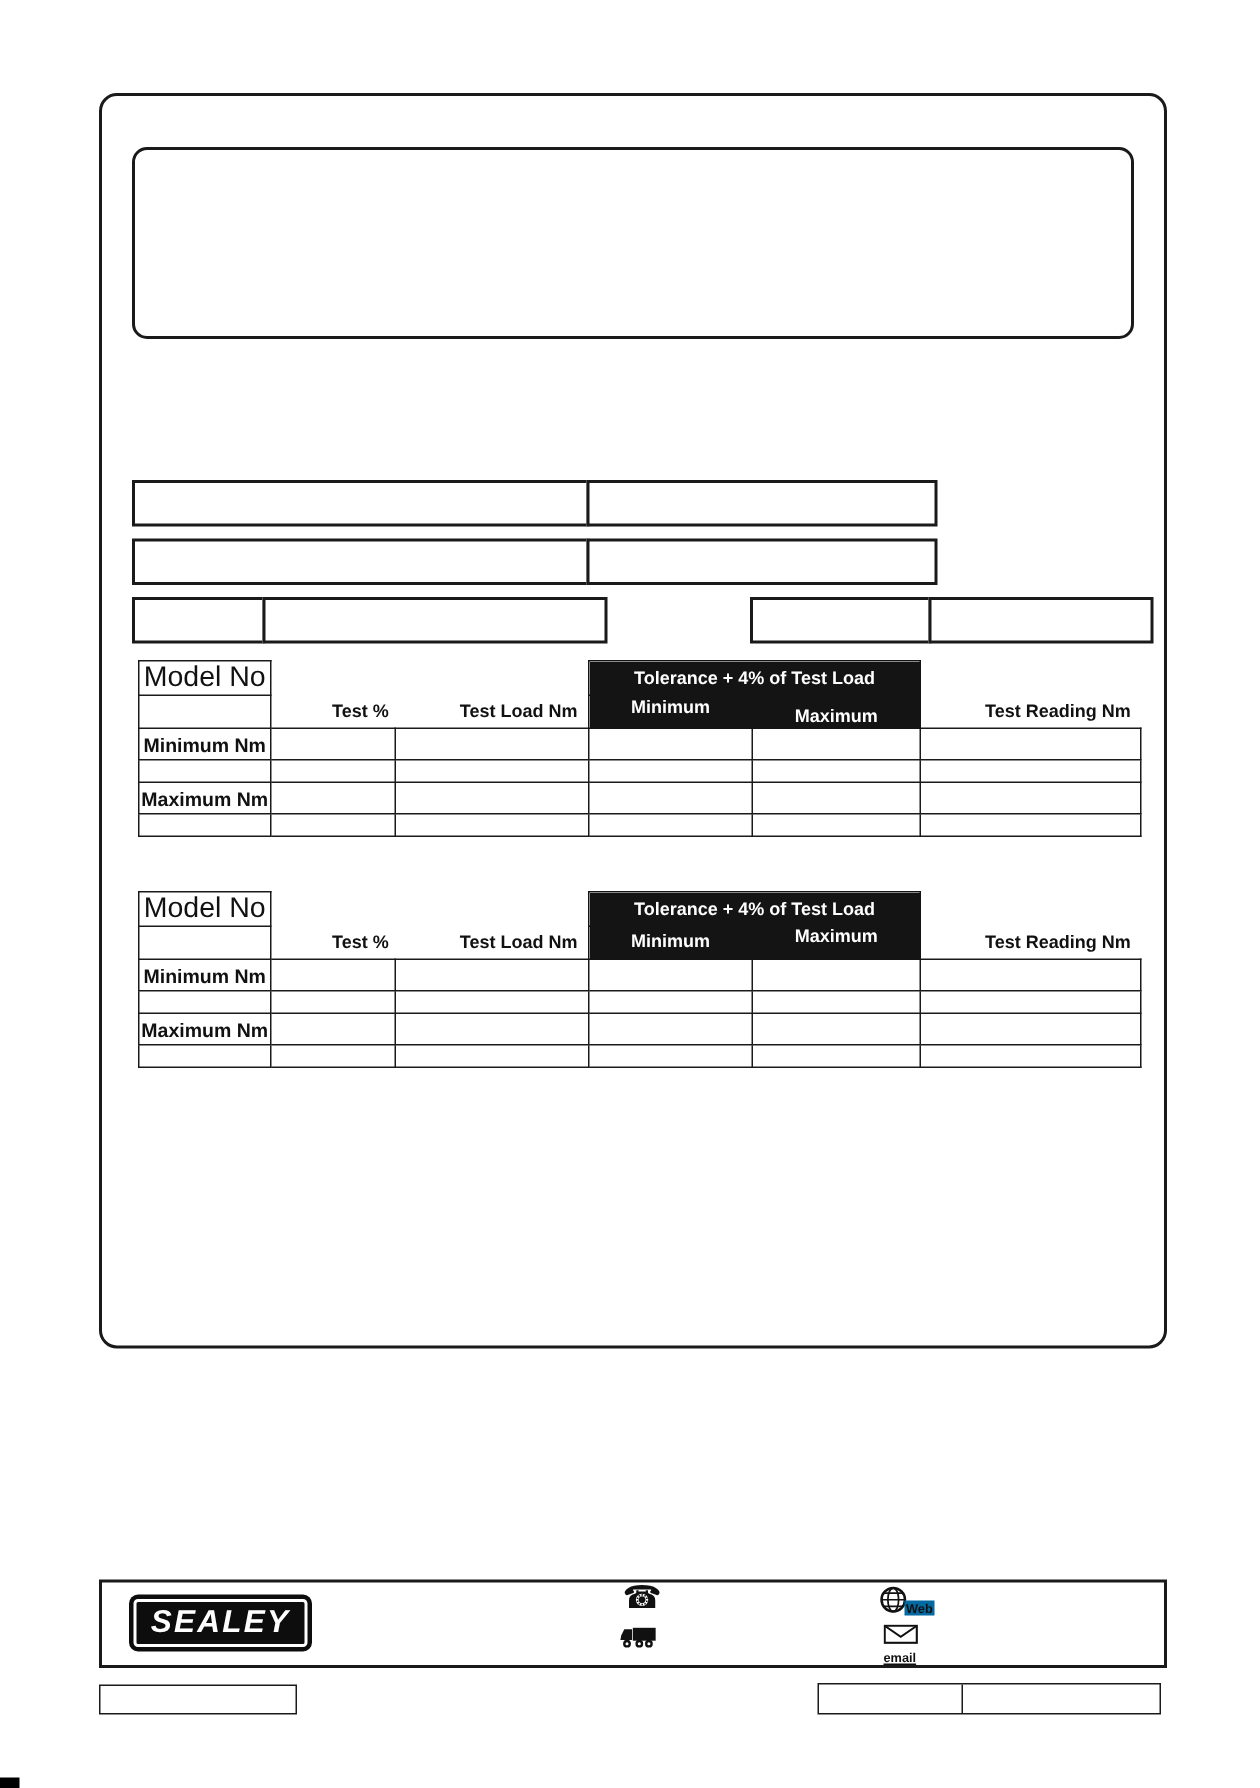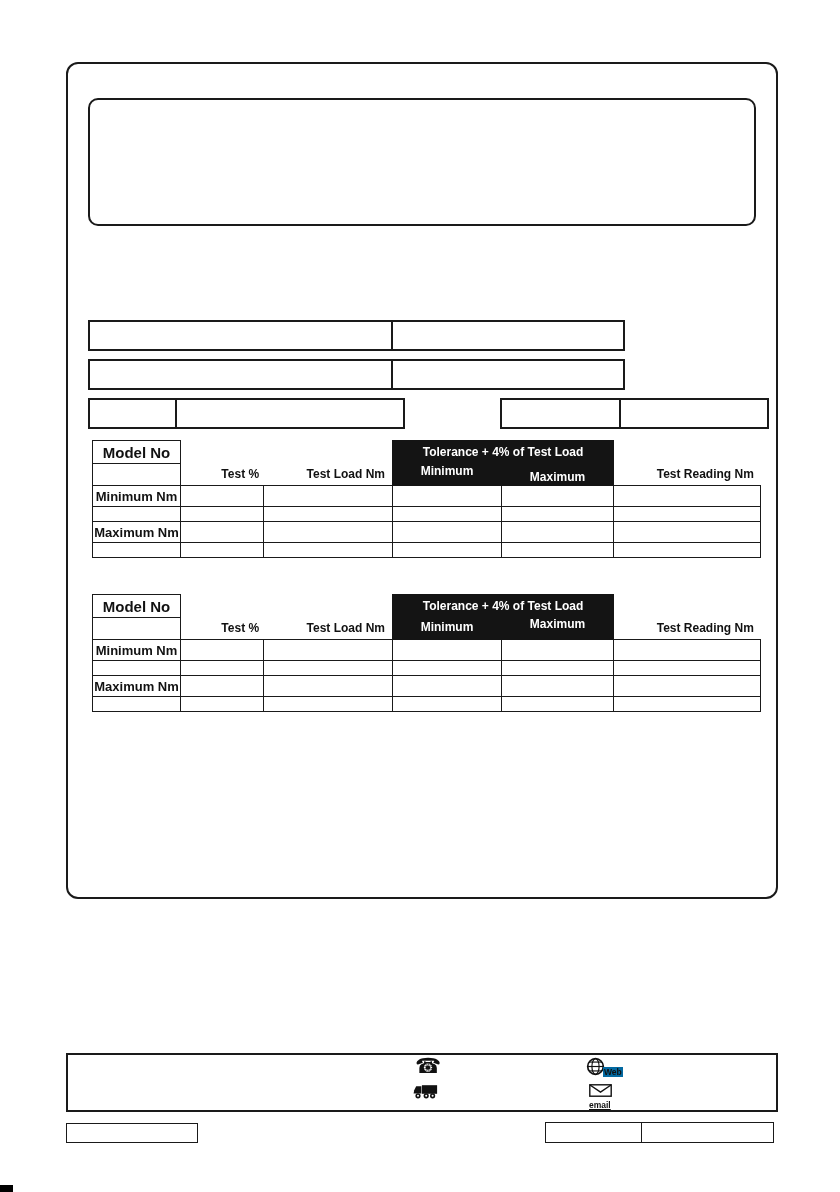--- a/index.html
+++ b/index.html
@@ -21,21 +21,21 @@
   .r3a{left:88px;top:398px;height:31px;}
   .r3b{left:500px;top:398px;height:31px;}
   
   .ttable{border-collapse:collapse;table-layout:fixed;width:668px;left:92px;}
   .t1{top:440px;} .t2{top:594px;}
   .ttable td{padding:0;vertical-align:middle;text-align:center;overflow:hidden;}
   td.bd{border:1.5px solid #1a1a1a;background:#fff;}
   td.nb{border:none;background:transparent;padding-left:36px;}
   td.blk{background:#141414;border:1.5px solid #141414;color:#fff;}
   .rA{height:23px}.rB{height:22px}.rC{height:21px}.rD{height:15px}.rE{height:21px}.rF{height:15px}
-  .modelno{font-weight:700;font-size:15px;}
+  .modelno{font-weight:400;font-size:19px;}
   .lbl{font-weight:700;font-size:12px;}
   .tol{font-weight:700;font-size:12px;}
   .rowlbl{font-weight:700;font-size:13px;}
   .minmax{font-weight:700;font-size:12px;}
   .sh{position:relative;display:inline-block;}
   .t1 .minoff{top:-4px;} .t1 .maxoff{top:2px;}
   .t2 .minoff{top:-2px;} .t2 .maxoff{top:-5px;}
   
   .footerbar{left:66px;top:1053px;width:708px;height:55px;border:2px solid #1a1a1a;background:#fff;}
   .sealey{position:absolute;left:18px;top:8px;width:122px;height:38px;background:#0d0d0d;border-radius:6px;display:flex;align-items:center;justify-content:center;}
@@ -191,20 +191,24 @@
         <td class="bd"></td>
         <td class="bd"></td>
         <td class="bd"></td>
         <td class="bd"></td>
         <td class="bd"></td>
       </tr>
     </tbody>
   </table>
 
   <div class="abs footerbar">
+    <div class="sealey">
+      <div class="sealey-inner"></div>
+      <span class="sealey-text">SEALEY</span>
+    </div>
     <span class="phoneic">☎</span>
     <span class="truckic">
       <svg width="27" height="17" viewBox="0 0 27 17">
         <path d="M2.2 7.2 L4.2 3.2 L9.4 3.2 L9.4 10.4 L1.6 10.4 Z" fill="#111"></path>
         <rect x="9.9" y="2.2" width="15.2" height="8.6" fill="#111"></rect>
         <circle cx="6" cy="12.8" r="2.6" fill="#111"></circle>
           <circle cx="6" cy="12.8" r="1" fill="#fff"></circle>
         <circle cx="14.2" cy="12.8" r="2.6" fill="#111"></circle>
           <circle cx="14.2" cy="12.8" r="1" fill="#fff"></circle>
         <circle cx="20.6" cy="12.8" r="2.6" fill="#111"></circle>

